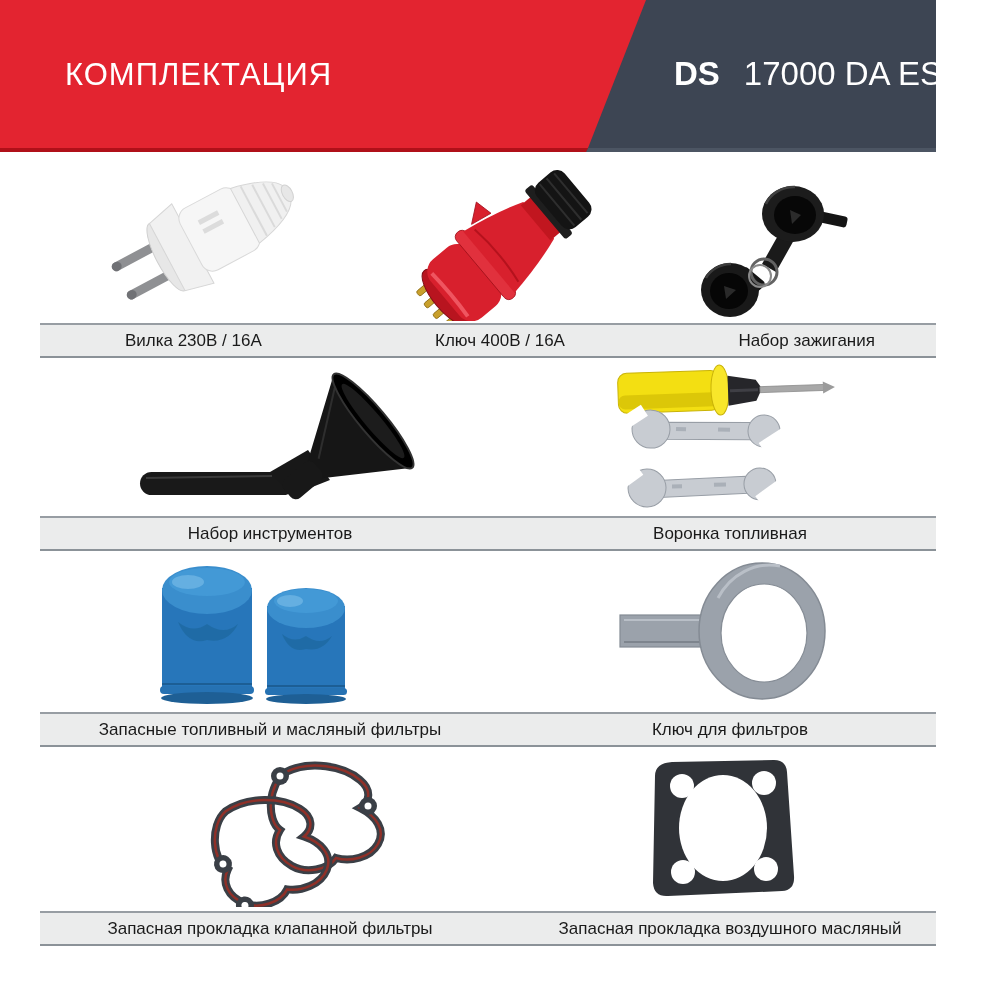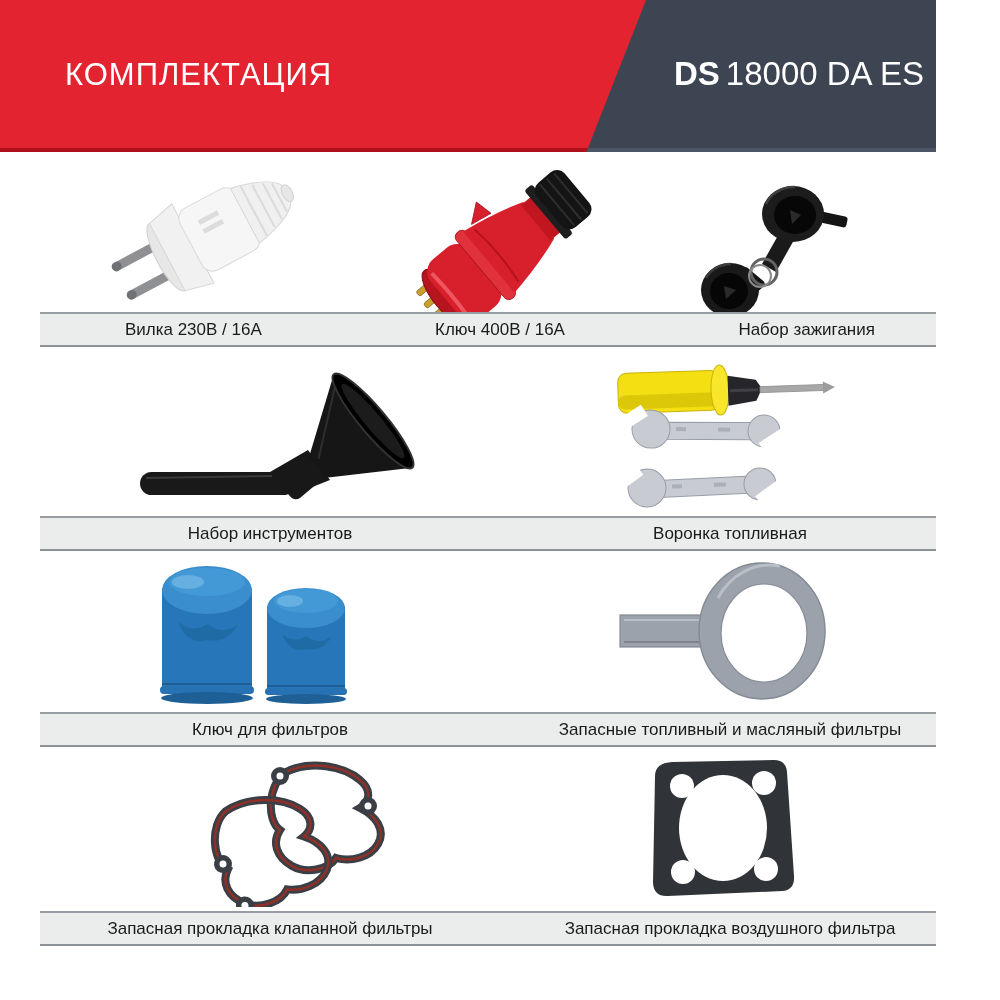--- a/index.html
+++ b/index.html
@@ -4,21 +4,21 @@
 <style>
   html,body{margin:0;padding:0;background:#ffffff;}
   .page{position:relative;width:936px;height:1000px;background:#ffffff;overflow:hidden;
         font-family:"Liberation Sans","DejaVu Sans",sans-serif;}
   
   .header{position:absolute;left:0;top:0;width:1000px;height:152px;}
   .header svg{display:block;}
   .header-title{position:absolute;left:65px;top:57px;font-size:31px;letter-spacing:1px;
                 color:#ffffff;font-weight:400;}
   .header-model{position:absolute;left:674px;top:55px;font-size:33px;color:#ffffff;font-weight:400;}
-  .header-model b{font-weight:700;margin-right:6px;}
+  .header-model b{font-weight:700;margin-right:24px;}
   
   .caption-bar{position:absolute;left:40px;width:920px;height:35px;box-sizing:border-box;
                background:#ebecec;border-top:2px solid #979da3;border-bottom:2px solid #8b9298;
                display:flex;align-items:center;}
   .caption-cell{flex:1;text-align:center;font-size:17px;color:#1a1a1a;}
   
   .item{position:absolute;}
   .item svg{display:block;width:100%;height:100%;}
 </style>
 </head>
@@ -28,21 +28,21 @@
 
   <div class="header">
     <svg width="1000" height="152" viewBox="0 0 1000 152">
       <rect x="0" y="0" width="1000" height="152" fill="#3d4553"></rect>
       <polygon points="588,148 1000,148 1000,152 586,152" fill="#4c5563"></polygon>
       <polygon points="0,0 646,0 588,148 0,148" fill="#e32430"></polygon>
       <polygon points="0,148 588,148 586,152 0,152" fill="#b01019"></polygon>
     </svg>
     <div class="header-title">КОМПЛЕКТАЦИЯ</div>
     <div class="header-model">
-      <b>DS</b><span>18000 DA ES</span>
+      <b>DS</b><span>17000 DA ES</span>
     </div>
   </div>
 
   <div class="item" style="left:88px;top:168px;width:230px;height:152px;">
     <svg viewBox="0 0 230 152">
       <g transform="rotate(-28 134 60)">
         <rect x="18" y="40" width="52" height="9" rx="4.5" fill="#8f9093"></rect>
         <rect x="18" y="40" width="10" height="9" rx="4.5" fill="#707175"></rect>
         <rect x="18" y="72" width="52" height="9" rx="4.5" fill="#8f9093"></rect>
         <rect x="18" y="72" width="10" height="9" rx="4.5" fill="#707175"></rect>
@@ -99,21 +99,21 @@
       </g>
       <ellipse cx="30" cy="118" rx="29" ry="27" fill="#191919"></ellipse>
       <ellipse cx="29" cy="119" rx="19" ry="18" fill="#060606"></ellipse>
       <path d="M6,106 A28 26 0 0 1 31,92" stroke="#3c3c3c" stroke-width="2.5" fill="none"></path>
       <polygon points="24,114 36,118 26,127" fill="#2a2a2a"></polygon>
       <circle cx="64" cy="100" r="13" fill="none" stroke="#636363" stroke-width="3"></circle>
       <circle cx="60" cy="104" r="11" fill="none" stroke="#8a8a8a" stroke-width="2"></circle>
     </svg>
   </div>
 
-  <div class="caption-bar" style="top:312px;">
+  <div class="caption-bar" style="top:323px;">
     <div class="caption-cell">Вилка 230В / 16А</div>
     <div class="caption-cell">Ключ 400В / 16А</div>
     <div class="caption-cell">Набор зажигания</div>
   </div>
 
   <div class="item" style="left:122px;top:360px;width:300px;height:152px;">
     <svg viewBox="0 0 300 152">
       <rect x="18" y="112" width="155" height="23" rx="11.5" fill="#191919"></rect>
       <path d="M24,118 L150,116" stroke="#3a3a3a" stroke-width="2" fill="none"></path>
       <polygon points="148,112 186,90 208,120 170,135" fill="#181818"></polygon>
@@ -188,22 +188,22 @@
       <polygon points="90,57 152,18 152,128 90,89" fill="#9ba2ab"></polygon>
       <path d="M12,62 L92,62" stroke="#b9bfc7" stroke-width="2"></path>
       <path d="M12,84 L92,84" stroke="#7e858e" stroke-width="2"></path>
       <ellipse cx="150" cy="73" rx="63" ry="68" fill="#9ba2ab" stroke="#848b94" stroke-width="1.5"></ellipse>
       <path d="M106,40 A60 66 0 0 1 168,8" stroke="#b9bfc7" stroke-width="3" fill="none"></path>
       <ellipse cx="152" cy="75" rx="43" ry="49" fill="#ffffff" stroke="#868d96" stroke-width="1.2"></ellipse>
     </svg>
   </div>
 
   <div class="caption-bar" style="top:712px;">
+    <div class="caption-cell">Запасные топливный и масляный фильтры</div>
     <div class="caption-cell">Ключ для фильтров</div>
-    <div class="caption-cell">Запасные топливный и масляный фильтры</div>
   </div>
 
   <div class="item" style="left:178px;top:760px;width:225px;height:147px;">
     <svg viewBox="0 0 225 147">
       <g transform="translate(62,0)">
         <path d="M46,12 C70,0 104,6 120,20 C132,30 130,42 120,48 C136,56 146,70 138,84 C130,98 110,102 96,98 C88,110 66,114 52,106 C36,97 32,82 40,70 C26,60 28,24 46,12 Z" fill="none" stroke="#3a3f46" stroke-width="8"></path>
         <path d="M46,12 C70,0 104,6 120,20 C132,30 130,42 120,48 C136,56 146,70 138,84 C130,98 110,102 96,98 C88,110 66,114 52,106 C36,97 32,82 40,70 C26,60 28,24 46,12 Z" fill="none" stroke="#8f3028" stroke-width="2.5"></path>
         <circle cx="40" cy="16" r="9" fill="#3a3f46"></circle>
           <circle cx="40" cy="16" r="3.5" fill="#ffffff"></circle>
         <circle cx="128" cy="46" r="9" fill="#3a3f46"></circle>
@@ -226,16 +226,16 @@
       <ellipse cx="85" cy="78" rx="44" ry="53" fill="#ffffff"></ellipse>
       <circle cx="44" cy="36" r="12" fill="#ffffff"></circle>
       <circle cx="126" cy="33" r="12" fill="#ffffff"></circle>
       <circle cx="45" cy="122" r="12" fill="#ffffff"></circle>
       <circle cx="128" cy="119" r="12" fill="#ffffff"></circle>
     </svg>
   </div>
 
   <div class="caption-bar" style="top:911px;">
     <div class="caption-cell">Запасная прокладка клапанной фильтры</div>
-    <div class="caption-cell">Запасная прокладка воздушного фильтра</div>
+    <div class="caption-cell">Запасная прокладка воздушного масляный</div>
   </div>
 
 </div>
 
 </body></html>

